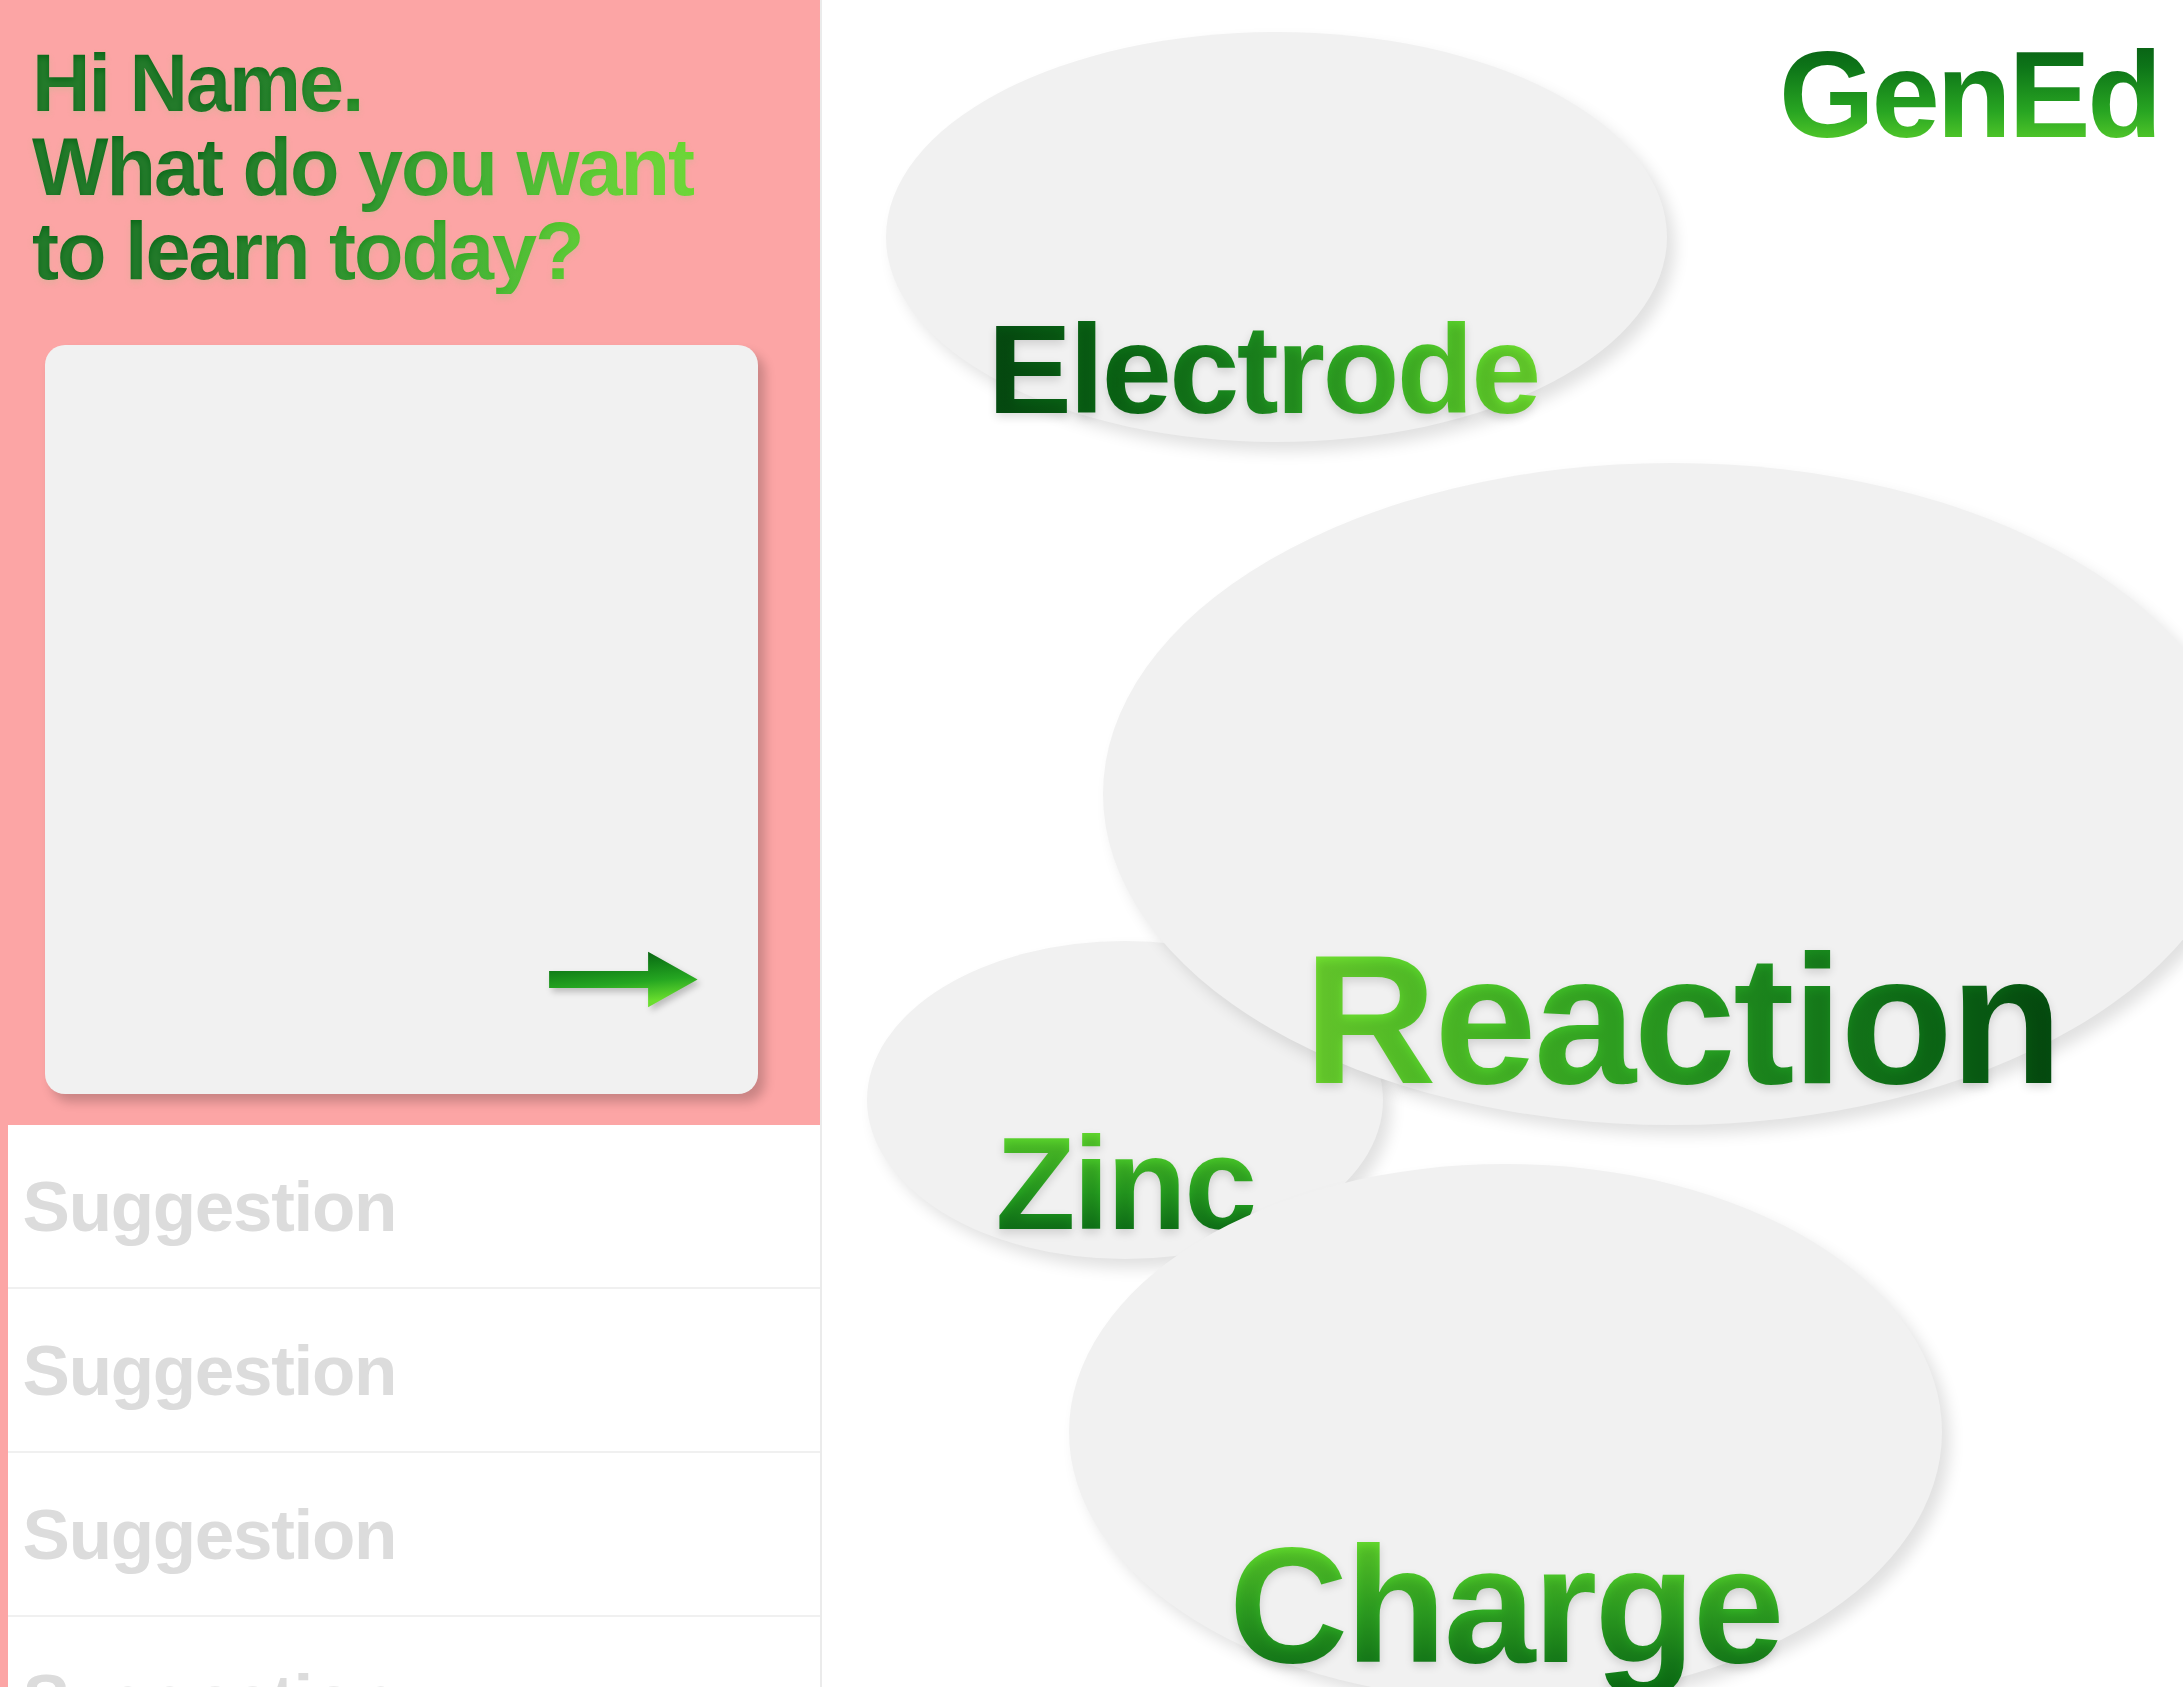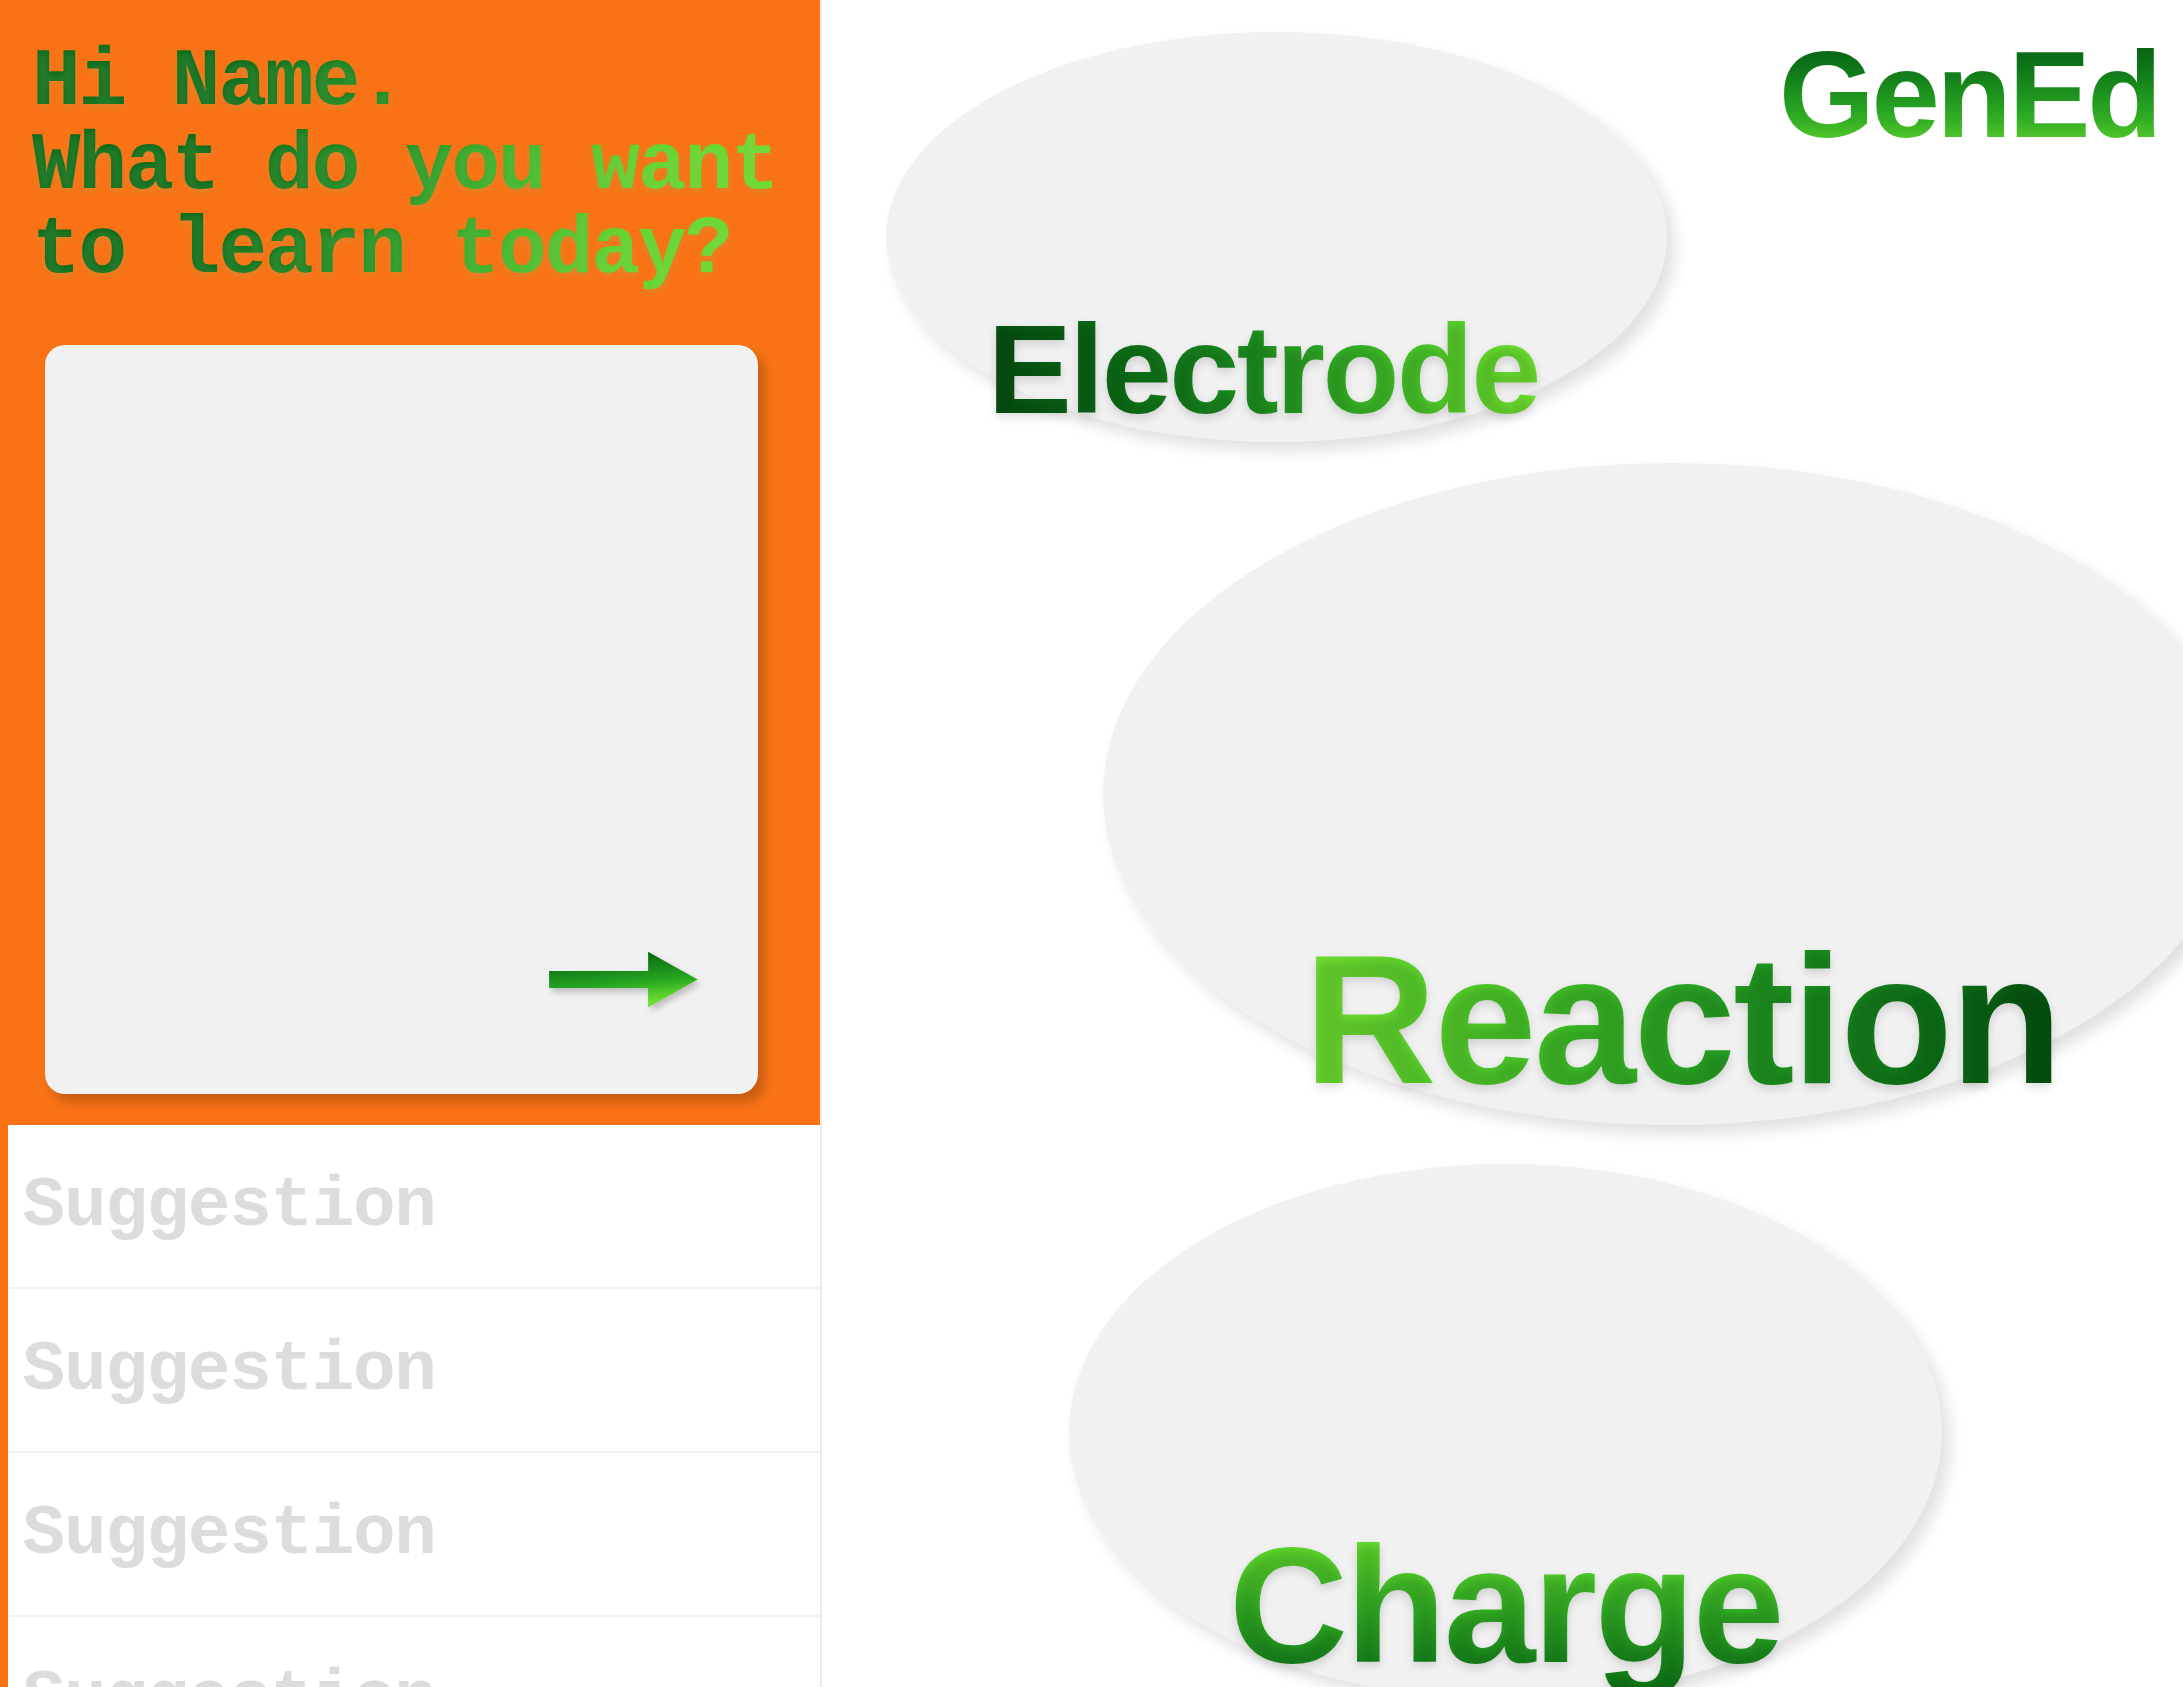--- a/index.html
+++ b/index.html
@@ -15,22 +15,21 @@
     position:relative;
     width:2183px; height:1687px;
     background:#ffffff;
   }
 
   
   #left-panel {
     position:absolute;
     left:0; top:0;
     width:821px; height:1687px;
-    background:#f97316;
-    font-family:Liberation Mono, monospace;
+    background:#fca5a5;
   }
 
   #vertical-divider {
     position:absolute;
     left:820px; top:0;
     width:2px; height:1687px;
     background:#ebebeb;
   }
 
   
@@ -256,20 +255,23 @@
     <div id="brand-logo">GenEd</div>
 
     <div class="topic-bubble" id="bubble-electrode">
       <span class="topic-label">Electrode</span>
     </div>
 
     <div class="topic-bubble" id="bubble-reaction">
       <span class="topic-label">Reaction</span>
     </div>
 
+    <div class="topic-bubble" id="bubble-zinc">
+      <span class="topic-label">Zinc</span>
+    </div>
 
     <div class="topic-bubble" id="bubble-charge">
       <span class="topic-label">Charge</span>
     </div>
 
   </div>
 
 </div>
 
 

